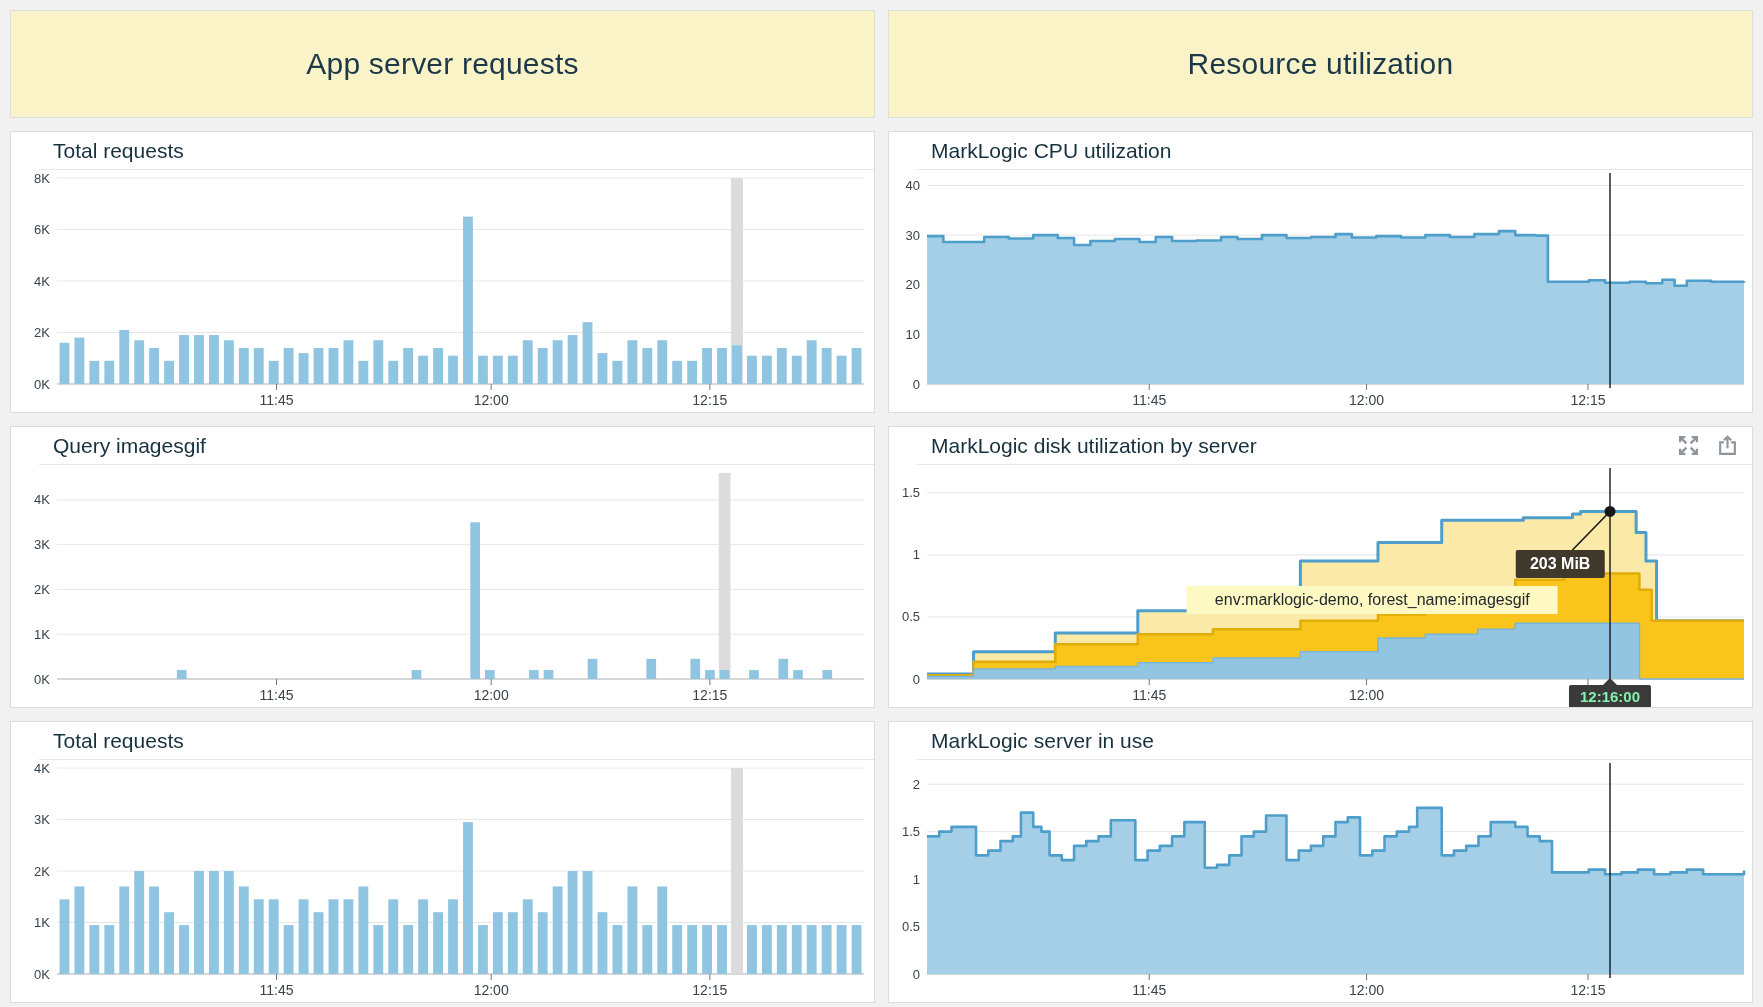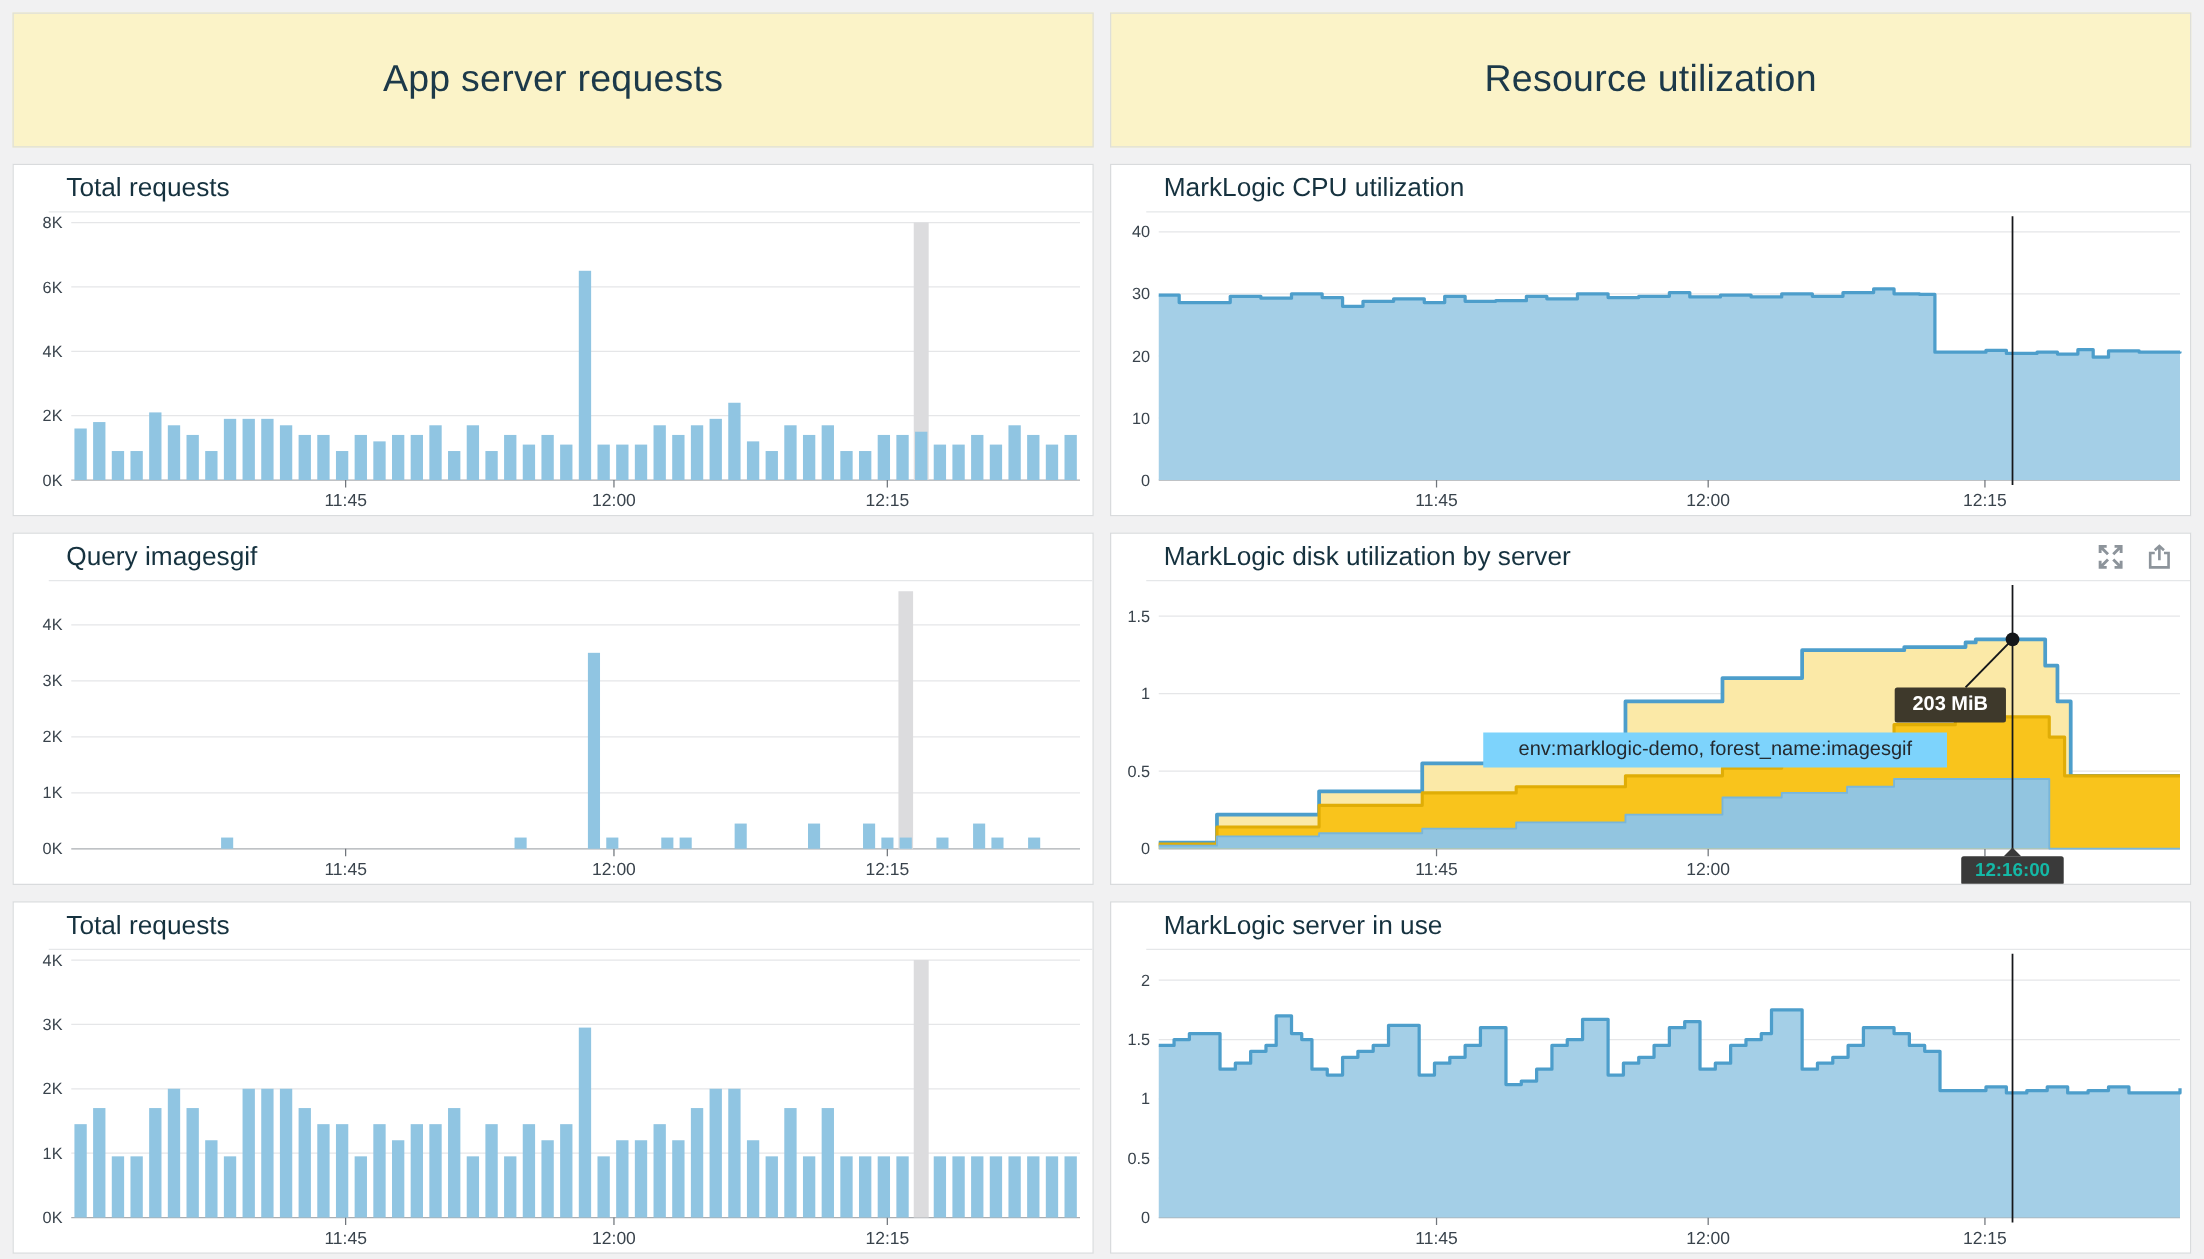--- a/index.html
+++ b/index.html
@@ -14,25 +14,25 @@
   .panel-title-row { height:38px; min-height:38px; display:flex; align-items:center;
                      justify-content:space-between; padding:0 14px; border-bottom:1px solid #e5e7e9;margin-left:28px; }
   .panel-title { font-size:21px; font-weight:400; color:#16323f; }
   .panel-actions { display:flex; gap:18px; align-items:center; }
   .panel-actions svg { cursor:pointer; display:block; }
   .chart { flex:1; position:relative; overflow:hidden; }
   svg text { fill:#39434c; font-family:"Liberation Sans", sans-serif; }
   .ylab { font-size:13px; }
   .xlab { font-size:14px; }
   .tip { position:absolute; white-space:nowrap; z-index:3; }
-  .tip-pale { background:#7dd3fc; color:#24292e; font-size:16px; padding:5px 28px;
+  .tip-pale { background:#fef9c3; color:#24292e; font-size:16px; padding:5px 28px;
               transform:translate(-50%,-50%); }
   .tip-dark { background:#3e392b; color:#fff; font-size:16px; font-weight:bold;
               padding:5px 14px; border-radius:2px; transform:translate(-50%,-50%); }
-  .tip-time { position:absolute; background:#3a3a3a; color:#14b8a6; font-size:15px; font-weight:bold;
+  .tip-time { position:absolute; background:#3a3a3a; color:#86efac; font-size:15px; font-weight:bold;
               padding:3px 11px; border-radius:2px; transform:translate(-50%,0); z-index:3; }
   .tip-time::before { content:""; position:absolute; top:-7px; left:50%; margin-left:-7px;
               border-left:7px solid transparent; border-right:7px solid transparent;
               border-bottom:7px solid #3a3a3a; }
 </style>
 </head>
 <body>
 
 <div class="grid">
 

